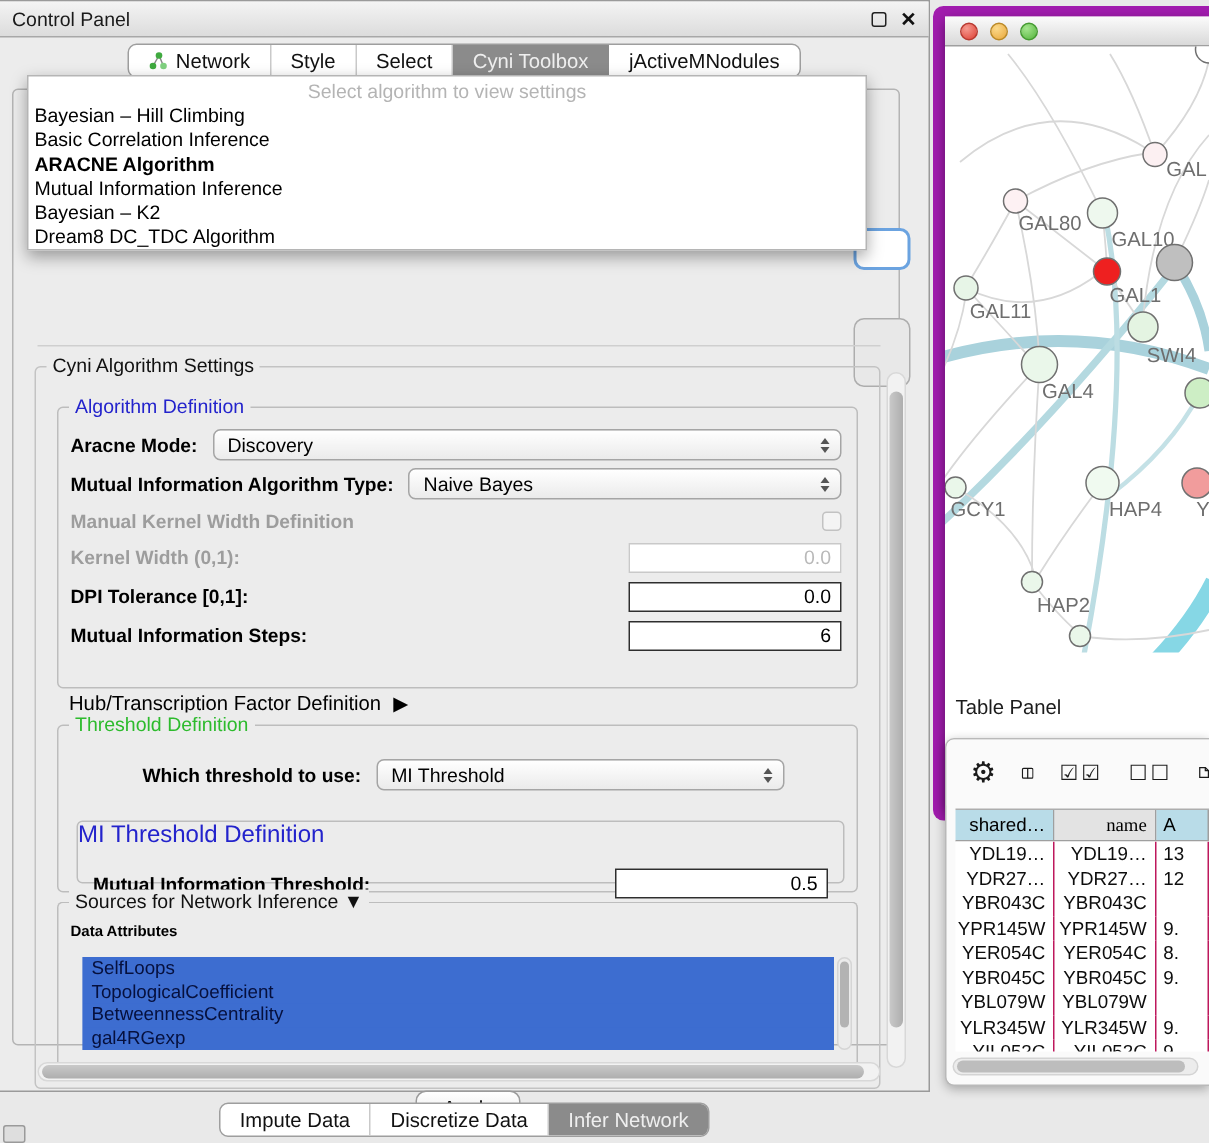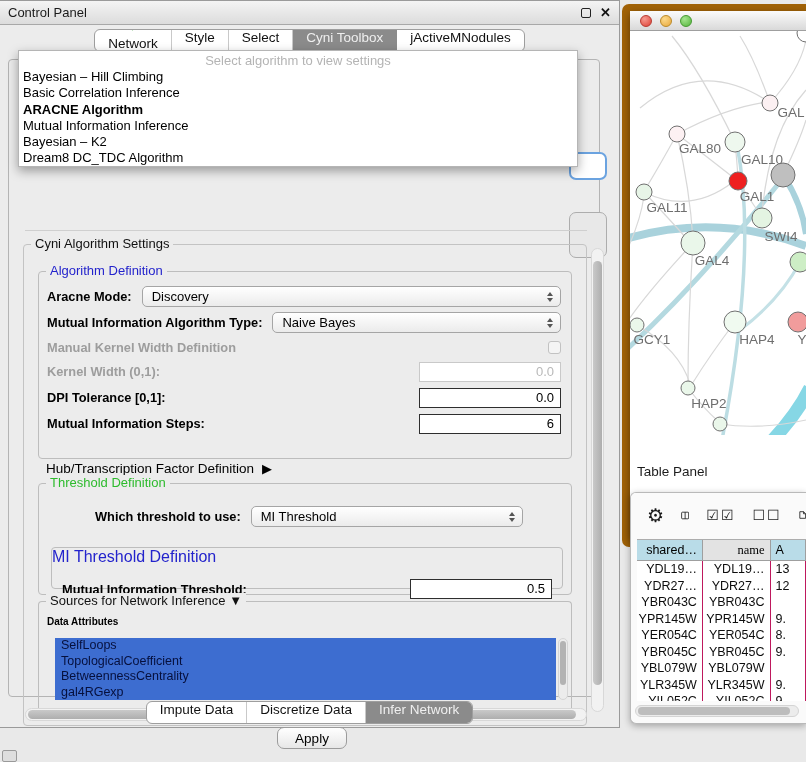--- a/index.html
+++ b/index.html
@@ -14,21 +14,21 @@
         display:flex; align-items:center; padding:0 8px; }
   .cp-title { font-size:13px; color:#1a1a1a; }
   .cp-win-icons { margin-left:auto; display:flex; gap:9px; align-items:center; }
   .float-glyph { width:10px; height:10px; border:1.6px solid #222; border-radius:2px; display:inline-block; }
   .close-glyph { font-size:13px; font-weight:bold; color:#111; line-height:10px; }
 
   
   .tabbar { position:absolute; top:28px; left:0; width:100%; display:flex; justify-content:center; }
   .tabset { display:inline-flex; border:1px solid #9e9e9e; border-radius:6px; background:#fff; overflow:hidden; height:23px; }
   .tab { display:flex; align-items:center; gap:5px; padding:0 13px; font-size:13.5px; color:#111;
-         border-right:1px solid #c9c9c9; cursor:default; white-space:nowrap;flex-direction:column; }
+         border-right:1px solid #c9c9c9; cursor:default; white-space:nowrap; }
   .tab:last-child { border-right:none; }
   .tab.selected { background:#8b8b8b; color:#efefef; border-right-color:#8b8b8b; }
 
   
   .content-box { position:absolute; left:8px; top:58px; width:592px; height:638px;
         border:1px solid #b4b4b4; border-radius:4px; background:#ececec; }
   .hidden-edge { position:absolute; left:16px; top:170px; width:562px; height:0;
         border-top:1px solid #cfcfcf; }
   .frag-combo { position:absolute; left:560px; top:92px; width:38px; height:28px;
         border:2px solid #6ba3e0; border-radius:7px; background:#fff; }
@@ -92,28 +92,28 @@
   .attr-item { height:15.5px; line-height:15.5px; font-size:12.5px; color:#06103d; padding-left:6px;
         background:#3d6dd0; white-space:nowrap; }
   .attr-vscroll { position:absolute; left:519px; top:36px; width:10px; height:62px; background:#ececec;
         border:1px solid #d5d5d5; border-radius:5px; }
   .attr-vscroll .thumb { position:absolute; left:1px; top:2px; width:6px; height:44px; background:#b3b3b3; border-radius:4px; }
 
   .apply-btn { position:absolute; left:268px; top:667px; width:70px; height:22px;
         border:1px solid #9b9b9b; border-radius:7px; background:linear-gradient(#ffffff,#e7e7e7);
         font-size:13.5px; color:#000; display:flex; align-items:center; justify-content:center; }
 
-  .bottom-tabbar { position:absolute; left:0; top:700px; width:100%; display:flex; justify-content:center;align-items:center; }
+  .bottom-tabbar { position:absolute; left:0; top:734px; width:100%; display:flex; justify-content:center;align-items:center; }
 
   .mini-box { position:absolute; left:2px; top:750px; width:15px; height:12px;
         border:1px solid #9a9a9a; border-radius:2px; background:#dedede; }
 
   
   .net-frame { position:absolute; left:622px; top:4px; width:184px; height:543px;
-        background:#a16207; border-radius:7px 0 0 7px; }
+        background:#a21caf; border-radius:7px 0 0 7px; }
   .net-window { position:absolute; left:8px; top:7px; right:0; bottom:9px; background:#fff;
         box-shadow:0 3px 8px rgba(0,0,0,.45); overflow:hidden; }
   .net-titlebar { position:absolute; left:0; top:0; width:100%; height:20px;
         background:linear-gradient(#fbfbfb,#d9d9d9); border-bottom:1px solid #9f9f9f;
         display:flex; align-items:center; gap:8px; padding-left:10px; }
   .light { width:12px; height:12px; border-radius:50%; }
   .light.red { background:radial-gradient(circle at 35% 30%,#f headline,#e0443e); background:radial-gradient(circle at 35% 30%,#f59a90,#de4035); border:1px solid #b83a31; }
   .light.yellow { background:radial-gradient(circle at 35% 30%,#fbd98a,#e9a83c); border:1px solid #bb8a28; }
   .light.green { background:radial-gradient(circle at 35% 30%,#a5e58f,#54b43c); border:1px solid #459a31; }
   .net-canvas { position:absolute; left:0; top:20px; width:176px; height:404px; }

